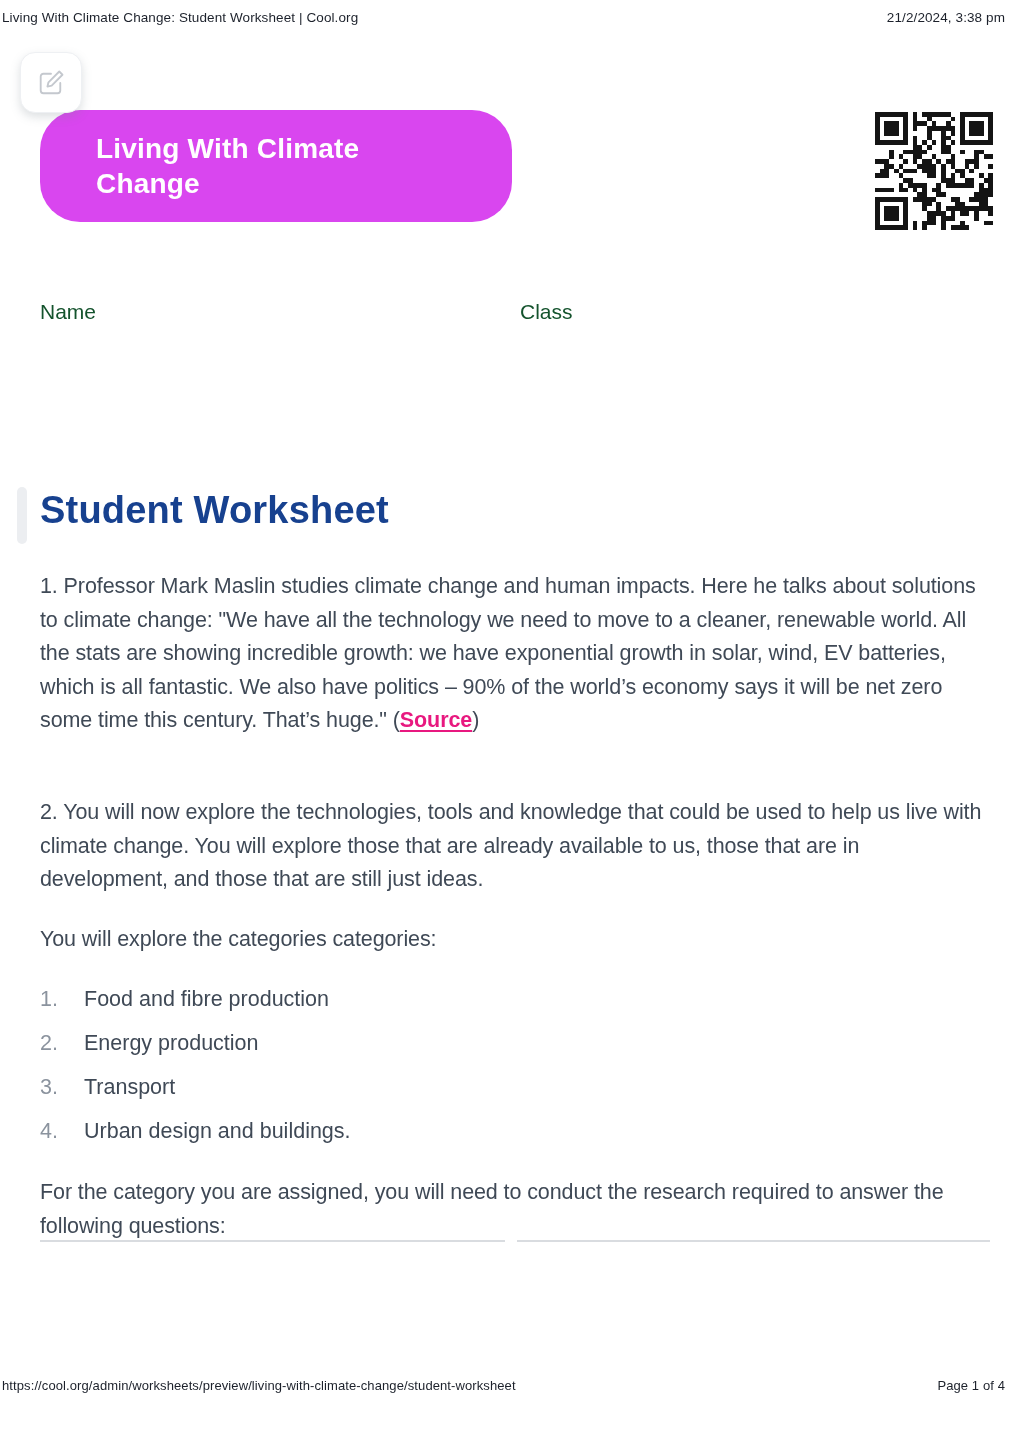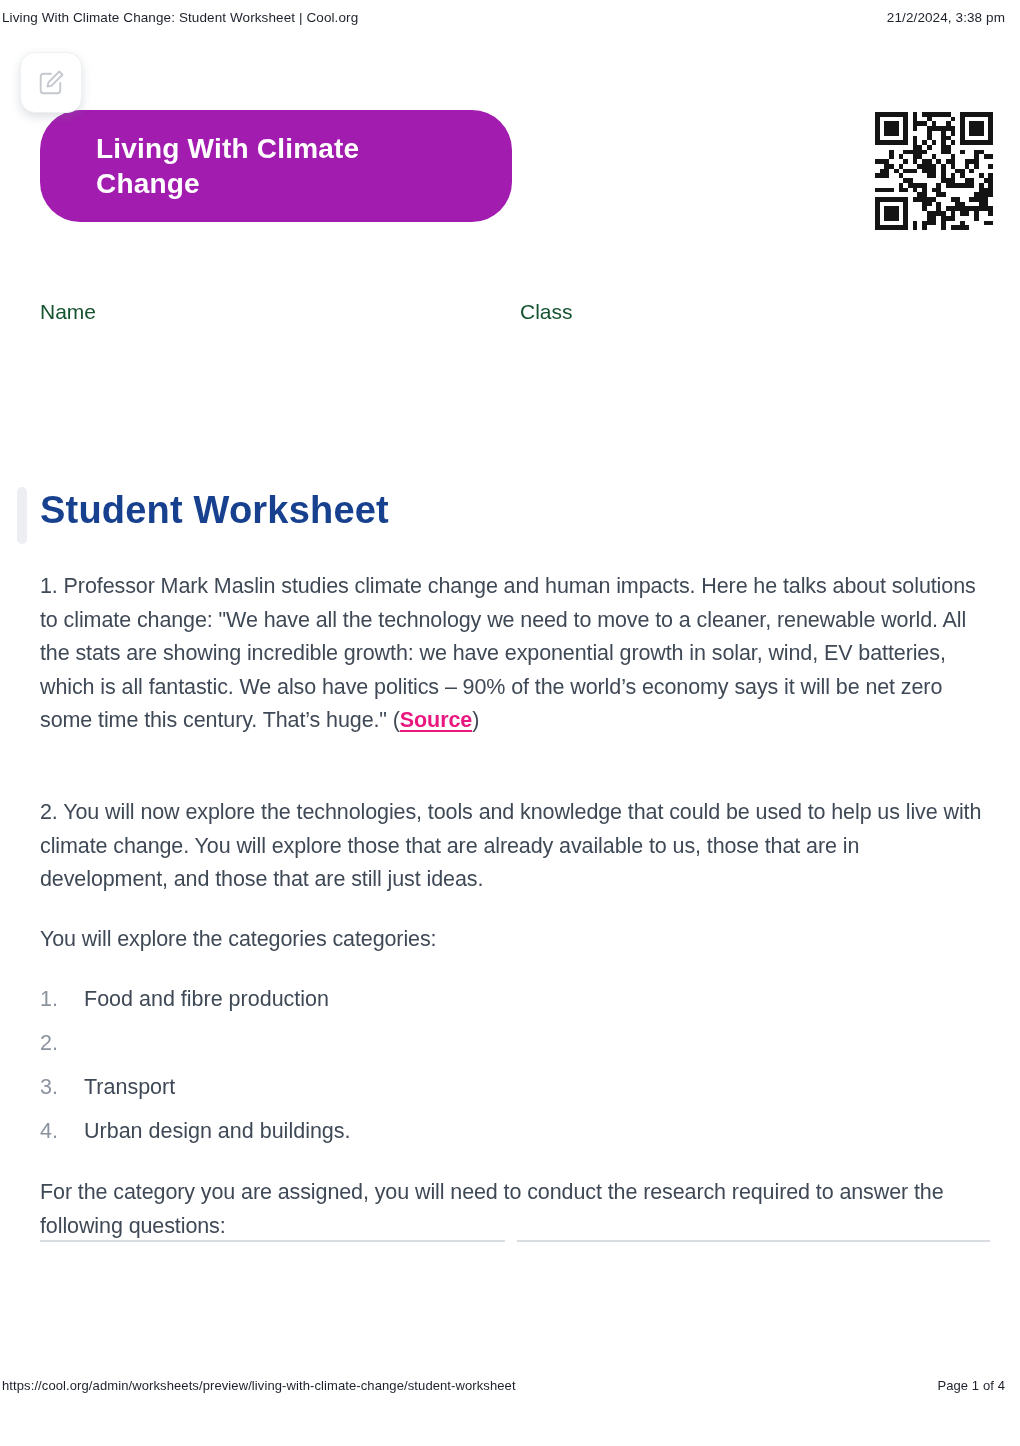--- a/index.html
+++ b/index.html
@@ -173,21 +173,21 @@
 
   <button class="edit-btn" aria-label="Edit worksheet">
     <span class="icon">
       <svg viewBox="0 0 16 16" fill="none" stroke="currentColor" stroke-width="1.1" stroke-linecap="round" stroke-linejoin="round">
         <path d="M13.2 8.3 V12.8 a1.6 1.6 0 0 1 -1.6 1.6 H3.2 A1.6 1.6 0 0 1 1.6 12.8 V4.4 A1.6 1.6 0 0 1 3.2 2.8 H7.7"></path>
         <path d="M12.6 1.5 14.5 3.4 8.1 9.8 5.6 10.4 6.2 7.9 Z"></path>
       </svg>
     </span>
   </button>
 
-  <div class="title-banner" style="background: #a21caf;">
+  <div class="title-banner" style="background: #d946ef;">
     <div class="title-text">Living With Climate Change</div>
   </div>
 
   <div class="qr">
     <svg id="qr-svg" viewBox="0 0 25 25" shape-rendering="crispEdges">
         <rect x="0" y="0" width="25" height="25" fill="#ffffff"></rect>
         <rect x="0" y="0" width="7" height="7" fill="#141414"></rect>
         <rect x="1" y="1" width="5" height="5" fill="#ffffff"></rect>
         <rect x="2" y="2" width="3" height="3" fill="#141414"></rect>
         <rect x="18" y="0" width="7" height="7" fill="#141414"></rect>
@@ -423,20 +423,21 @@
 
   <p class="body intro">You will explore the categories categories:</p>
 
   <ol class="categories">
     <li>
       <span class="num">1.</span>
       <span class="label">Food and fibre production</span>
     </li>
     <li>
       <span class="num">2.</span>
+      <span class="label">Energy production</span>
     </li>
     <li>
       <span class="num">3.</span>
       <span class="label">Transport</span>
     </li>
     <li>
       <span class="num">4.</span>
       <span class="label">Urban design and buildings.</span>
     </li>
   </ol>

